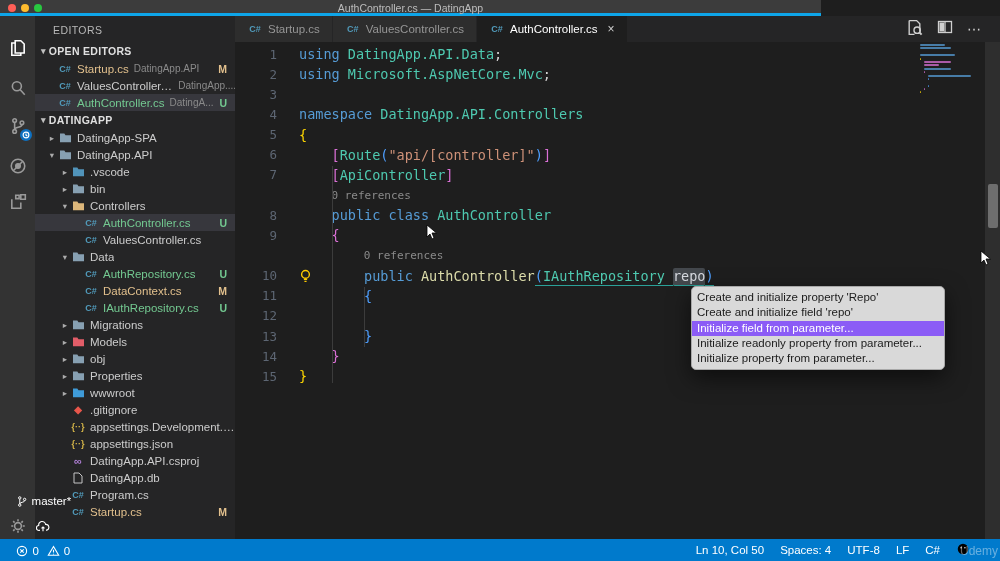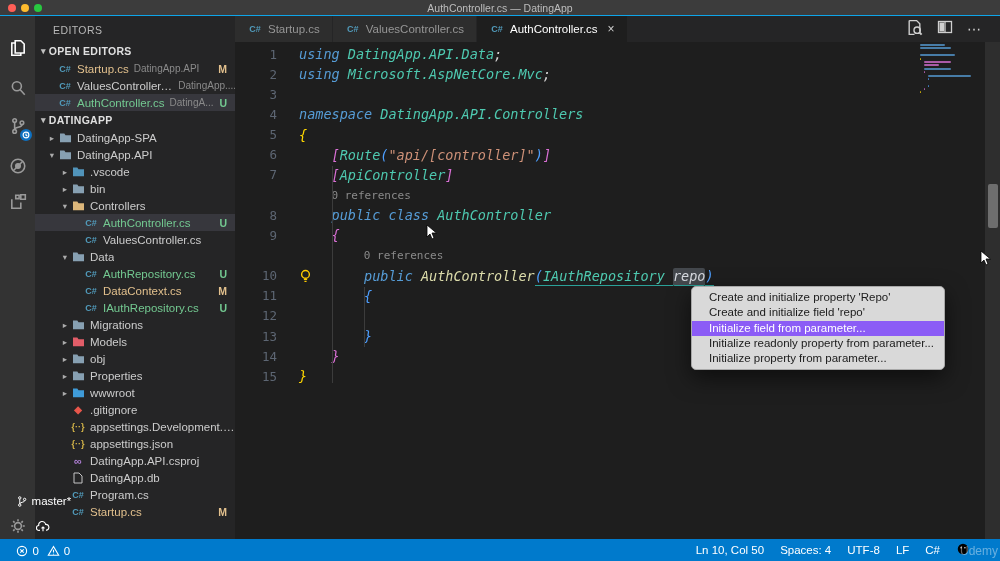--- a/index.html
+++ b/index.html
@@ -1,21 +1,21 @@
 <!DOCTYPE html>
 <html><head>
 <meta charset="utf-8">
 <style>
   * { margin:0; padding:0; box-sizing:border-box; }
   html,body { width:1000px; height:561px; overflow:hidden; background:#1e1e1e;
               font-family:"Liberation Sans", sans-serif; }
 
   
-  #titlebar { position:absolute; left:0; top:0; width:1000px; height:16px;
-              background:#3c3c3c; border-bottom:1px solid #0ea5e9; }
+  #titlebar { position:absolute; left:0; top:0; width:821px; height:16px;
+              background:#3c3c3c; border-bottom:3px solid #0ea5e9; }
   .tlight { position:absolute; top:4px; width:8px; height:8px; border-radius:50%; }
   #titletext { position:absolute; left:0; right:0; top:2px; text-align:center;
                font-size:10.5px; color:#bdbdbd; }
 
   
   #activitybar { position:absolute; left:0; top:16px; width:35px; height:523px;
                  background:#333333; }
   .ab-item { position:absolute; left:0; width:35px; height:35px; display:flex;
              align-items:center; justify-content:center; }
   .ab-item svg { stroke:#9a9a9a; fill:none; stroke-width:1.4; }
@@ -58,21 +58,21 @@
   .tab .close { margin-left:10px; font-size:12px; color:#d0d0d0; }
   #editor-actions { position:absolute; right:18px; top:0; height:26px; display:flex;
                     align-items:center; gap:14px; }
   #editor-actions svg { stroke:#cfcfcf; fill:none; stroke-width:1.3; }
 
   #code { position:absolute; left:0; top:28px; right:15px; }
   .code-row { height:20.15px; display:flex; align-items:center; }
   .gutter { flex:0 0 42px; text-align:right; color:#5d6673; font-size:12.5px;
             font-family:"DejaVu Sans Mono", monospace; }
   .rowtext { margin-left:22px; font-family:"DejaVu Sans Mono", monospace;
-             font-size:13.5px; white-space:pre; color:#d4d4d4;font-style:italic; }
+             font-size:13.5px; white-space:pre; color:#d4d4d4; }
   .lens { margin-left:22px; font-family:"DejaVu Sans Mono", monospace; font-size:11px;
           color:#8a8a8a; white-space:pre; }
   .kw{color:#569cd6} .pl{color:#d4d4d4} .ty{color:#4ec9b0} .me{color:#dcdcaa}
   .st{color:#ce9178} .b1{color:#ffd700} .b2{color:#da70d6} .b3{color:#4e9fff}
   .pm{color:#d7dae0}
   .u { border-bottom:1.5px solid #2aa198; padding-bottom:1px; }
   .hl { background:#44484d; border-radius:2px;margin-top:20px; }
   .iguide { position:absolute; width:1px; background:#3c3c3c; }
 
   #lightbulb { position:absolute; left:64px; top:253px; }
@@ -80,21 +80,21 @@
   .mmbar { height:2px; margin-bottom:1.4px; border-radius:1px; opacity:.75; }
   #scrolltrack { position:absolute; right:0; top:26px; bottom:0; width:15px; background:#2e2e2e; }
   #scrollthumb { position:absolute; right:2px; top:142px; width:10px; height:44px;
                  background:#6e6e6e; border-radius:2px; }
 
   
   #contextmenu { position:absolute; left:691px; top:286px; width:254px;
                  background:#d9d9d9; border:1px solid #a8a8a8; border-radius:5px;
                  box-shadow:0 8px 22px rgba(0,0,0,.55); padding:3px 0; z-index:30; }
   .menu-item { height:15.3px; line-height:15.3px; font-size:11.5px; color:#1b1b1b;
-               padding-left:17px; white-space:nowrap; cursor:default; }
+               padding-left:5px; white-space:nowrap; cursor:default; }
   .menu-item.highlight { background:#8b5cf6; color:#ffffff; }
 
   
   #statusbar { position:absolute; left:0; bottom:0; width:1000px; height:22px;
                background:#007acc; color:#ffffff; display:flex; align-items:center;
                font-size:11.5px; }
   .sb-left { display:flex; align-items:center; gap:12px; padding-left:8px;flex-direction:column; }
   .sb-right { margin-left:auto; display:flex; align-items:center; gap:16px; padding-right:30px; }
   .sb-item { display:flex; align-items:center; gap:4px; }
   .sb-item svg { stroke:#ffffff; fill:none; stroke-width:1.3; }

